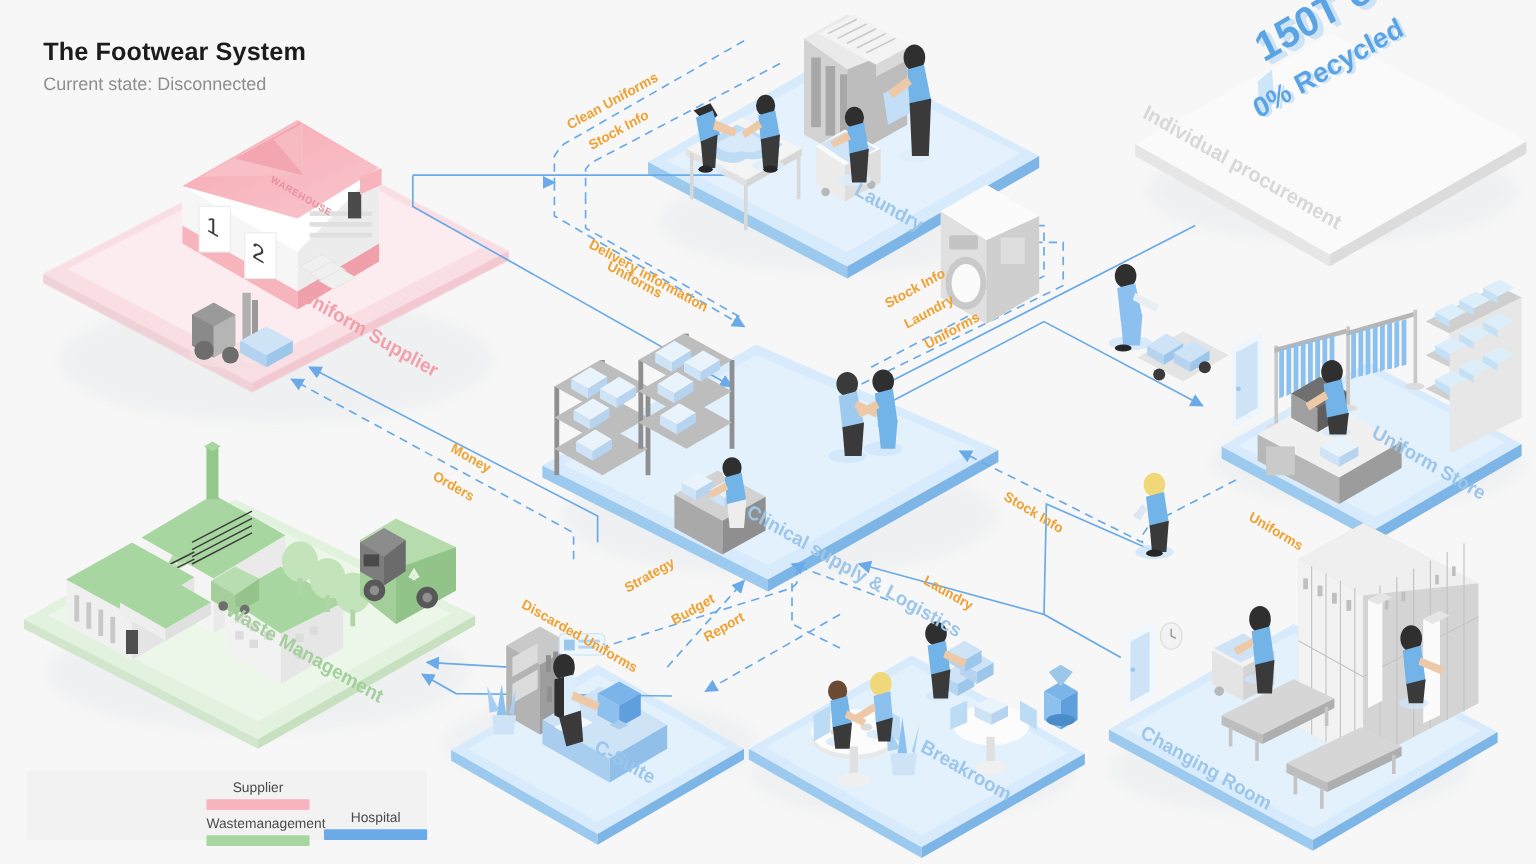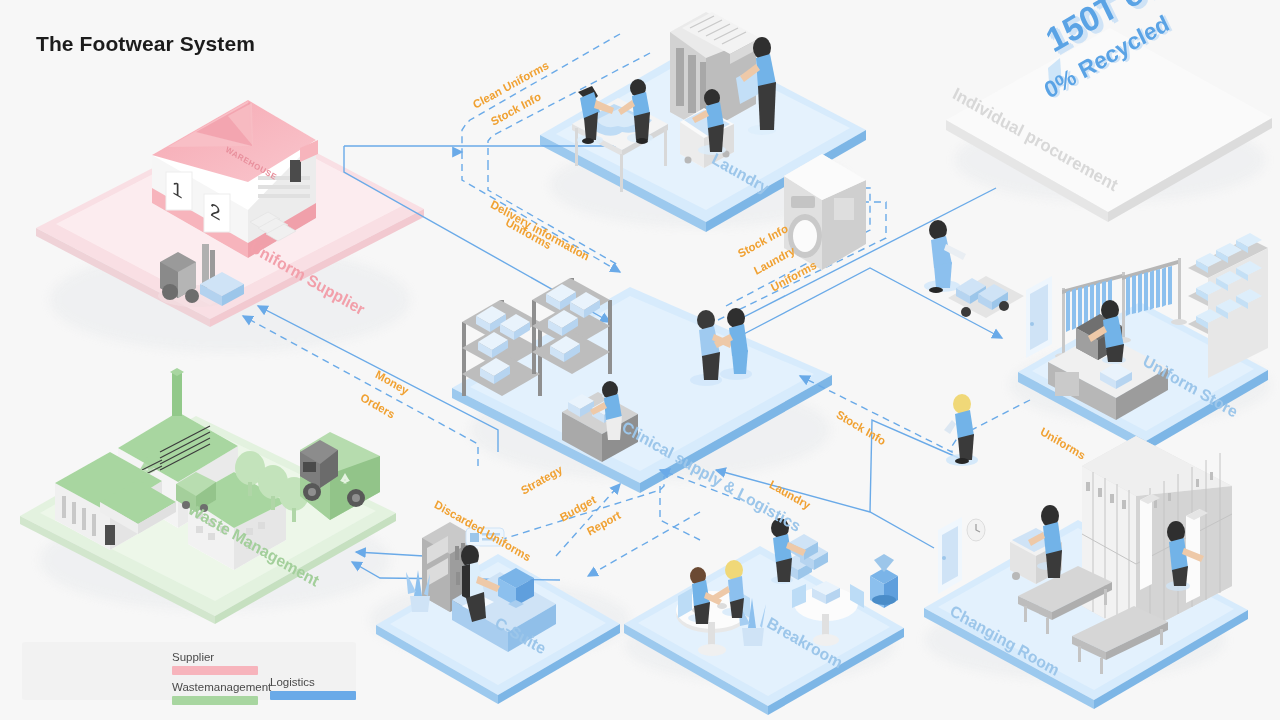--- a/index.html
+++ b/index.html
@@ -20,21 +20,21 @@
     position:absolute; left:22px; top:642px;
     width:334px; height:58px;
     background:#f2f2f2; border-radius:3px;
     padding:8px 10px 0 12px;
   }
   .legend .flows { position:absolute; left:14px; top:10px; width:140px; }
   .legend .flowrow { position:relative; height:24px; }
   .legend .flowrow span.lbl {
     position:absolute; left:0; top:0; font-size:11.5px; color:#6aaae8; white-space:nowrap;
   }
-  .legend .swatches { position:absolute; left:150px; top:8px; }
+  .legend .swatches { position:absolute; left:150px; top:8px;text-align:center; }
   .legend .sw { display:inline-block; vertical-align:top; margin-right:8px; }
   .legend .sw .nm { font-size:11.5px; color:#4a4a4a; white-space:nowrap; line-height:14px; }
   .legend .sw .bar { height:9px; border-radius:1px; margin-top:2px; }
 
   
   .zlabel {
     position:absolute; white-space:nowrap; font-weight:bold;
     transform-origin:0 0; pointer-events:none;
   }
   
@@ -882,20 +882,21 @@
 
     <g opacity=".9">
       <g fill="#c9e2f7">
         <path d="M1048,68 L1060,58 L1062,86 L1050,96 Z"></path>
       </g>
     </g>
   </svg>
 
   <div class="title-block">
     <div class="t1">The Footwear System</div>
+    <div class="t2">Current state: Disconnected</div>
   </div>
 
   <div class="statxt" style="left:1040px; top:25px; transform:rotate(-30deg) skewX(-4deg); font-size:34px; color:#5aa3e5; text-shadow:2px 3px 0 #cfe3f6, 3px 5px 0 #cfe3f6;">
     <span>150T of CO</span>
   </div>
   <div class="statxt" style="left:1040px; top:80px; transform:rotate(-30deg) skewX(-4deg); font-size:23px; color:#5aa3e5; text-shadow:2px 2px 0 #cfe3f6;">0% Recycled</div>
   <div class="statxt" style="left:958px; top:84px; transform:rotate(30deg) skewX(4deg); font-size:17px; color:#d8d8d8;">Individual procurement</div>
 
   <div class="zlabel" style="left:255px; top:238px; transform:rotate(30deg) skewX(4deg); font-size:16px; color:#f2a0ab;">Uniform Supplier</div>
 
@@ -941,19 +942,19 @@
       <div class="sw" style="width:86px;">
         <div class="nm">Supplier</div>
         <div class="bar" style="background:#f7b4bc;"></div>
       </div>
       <div style="height:5px;"></div>
       <div class="sw" style="width:86px;">
         <div class="nm">Wastemanagement</div>
         <div class="bar" style="background:#a8d6a0;"></div>
       </div>
       <div class="sw" style="width:86px; position:absolute; left:98px; top:25px;">
-        <div class="nm">Logistics</div>
+        <div class="nm">Hospital</div>
         <div class="bar" style="background:#6aaae8;"></div>
       </div>
     </div>
   </div>
 
 </div>
 
 </body></html>

